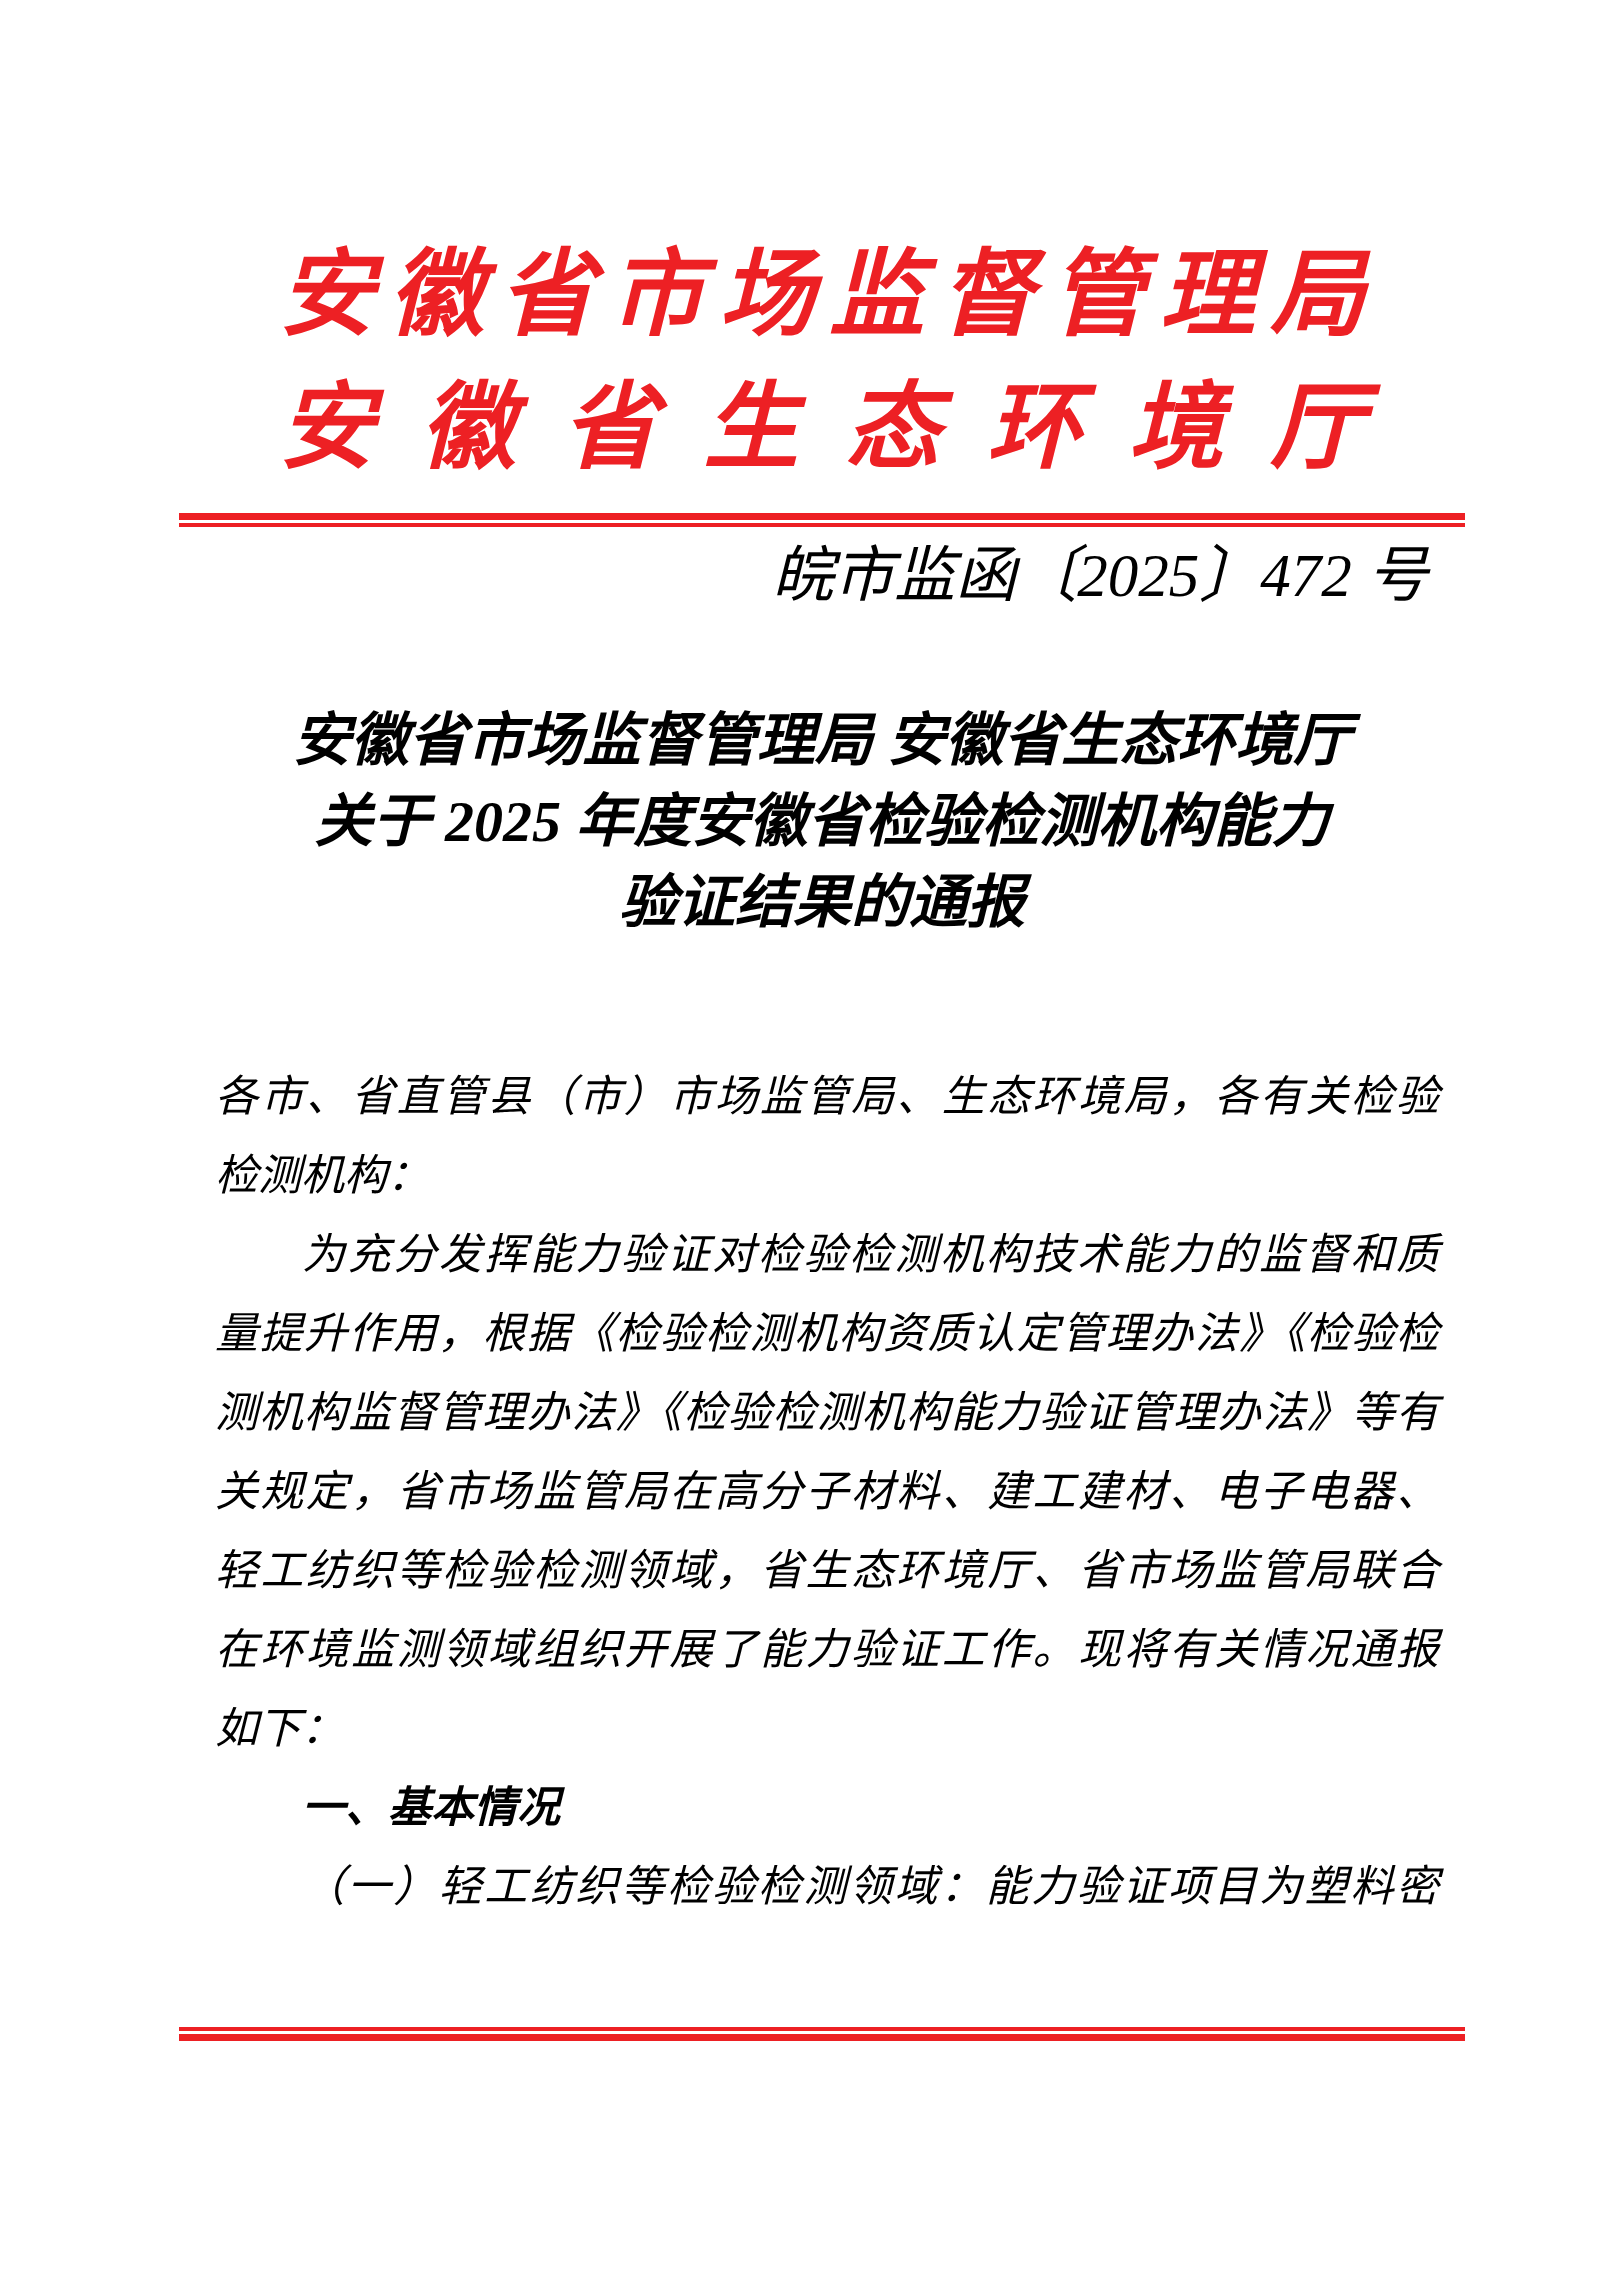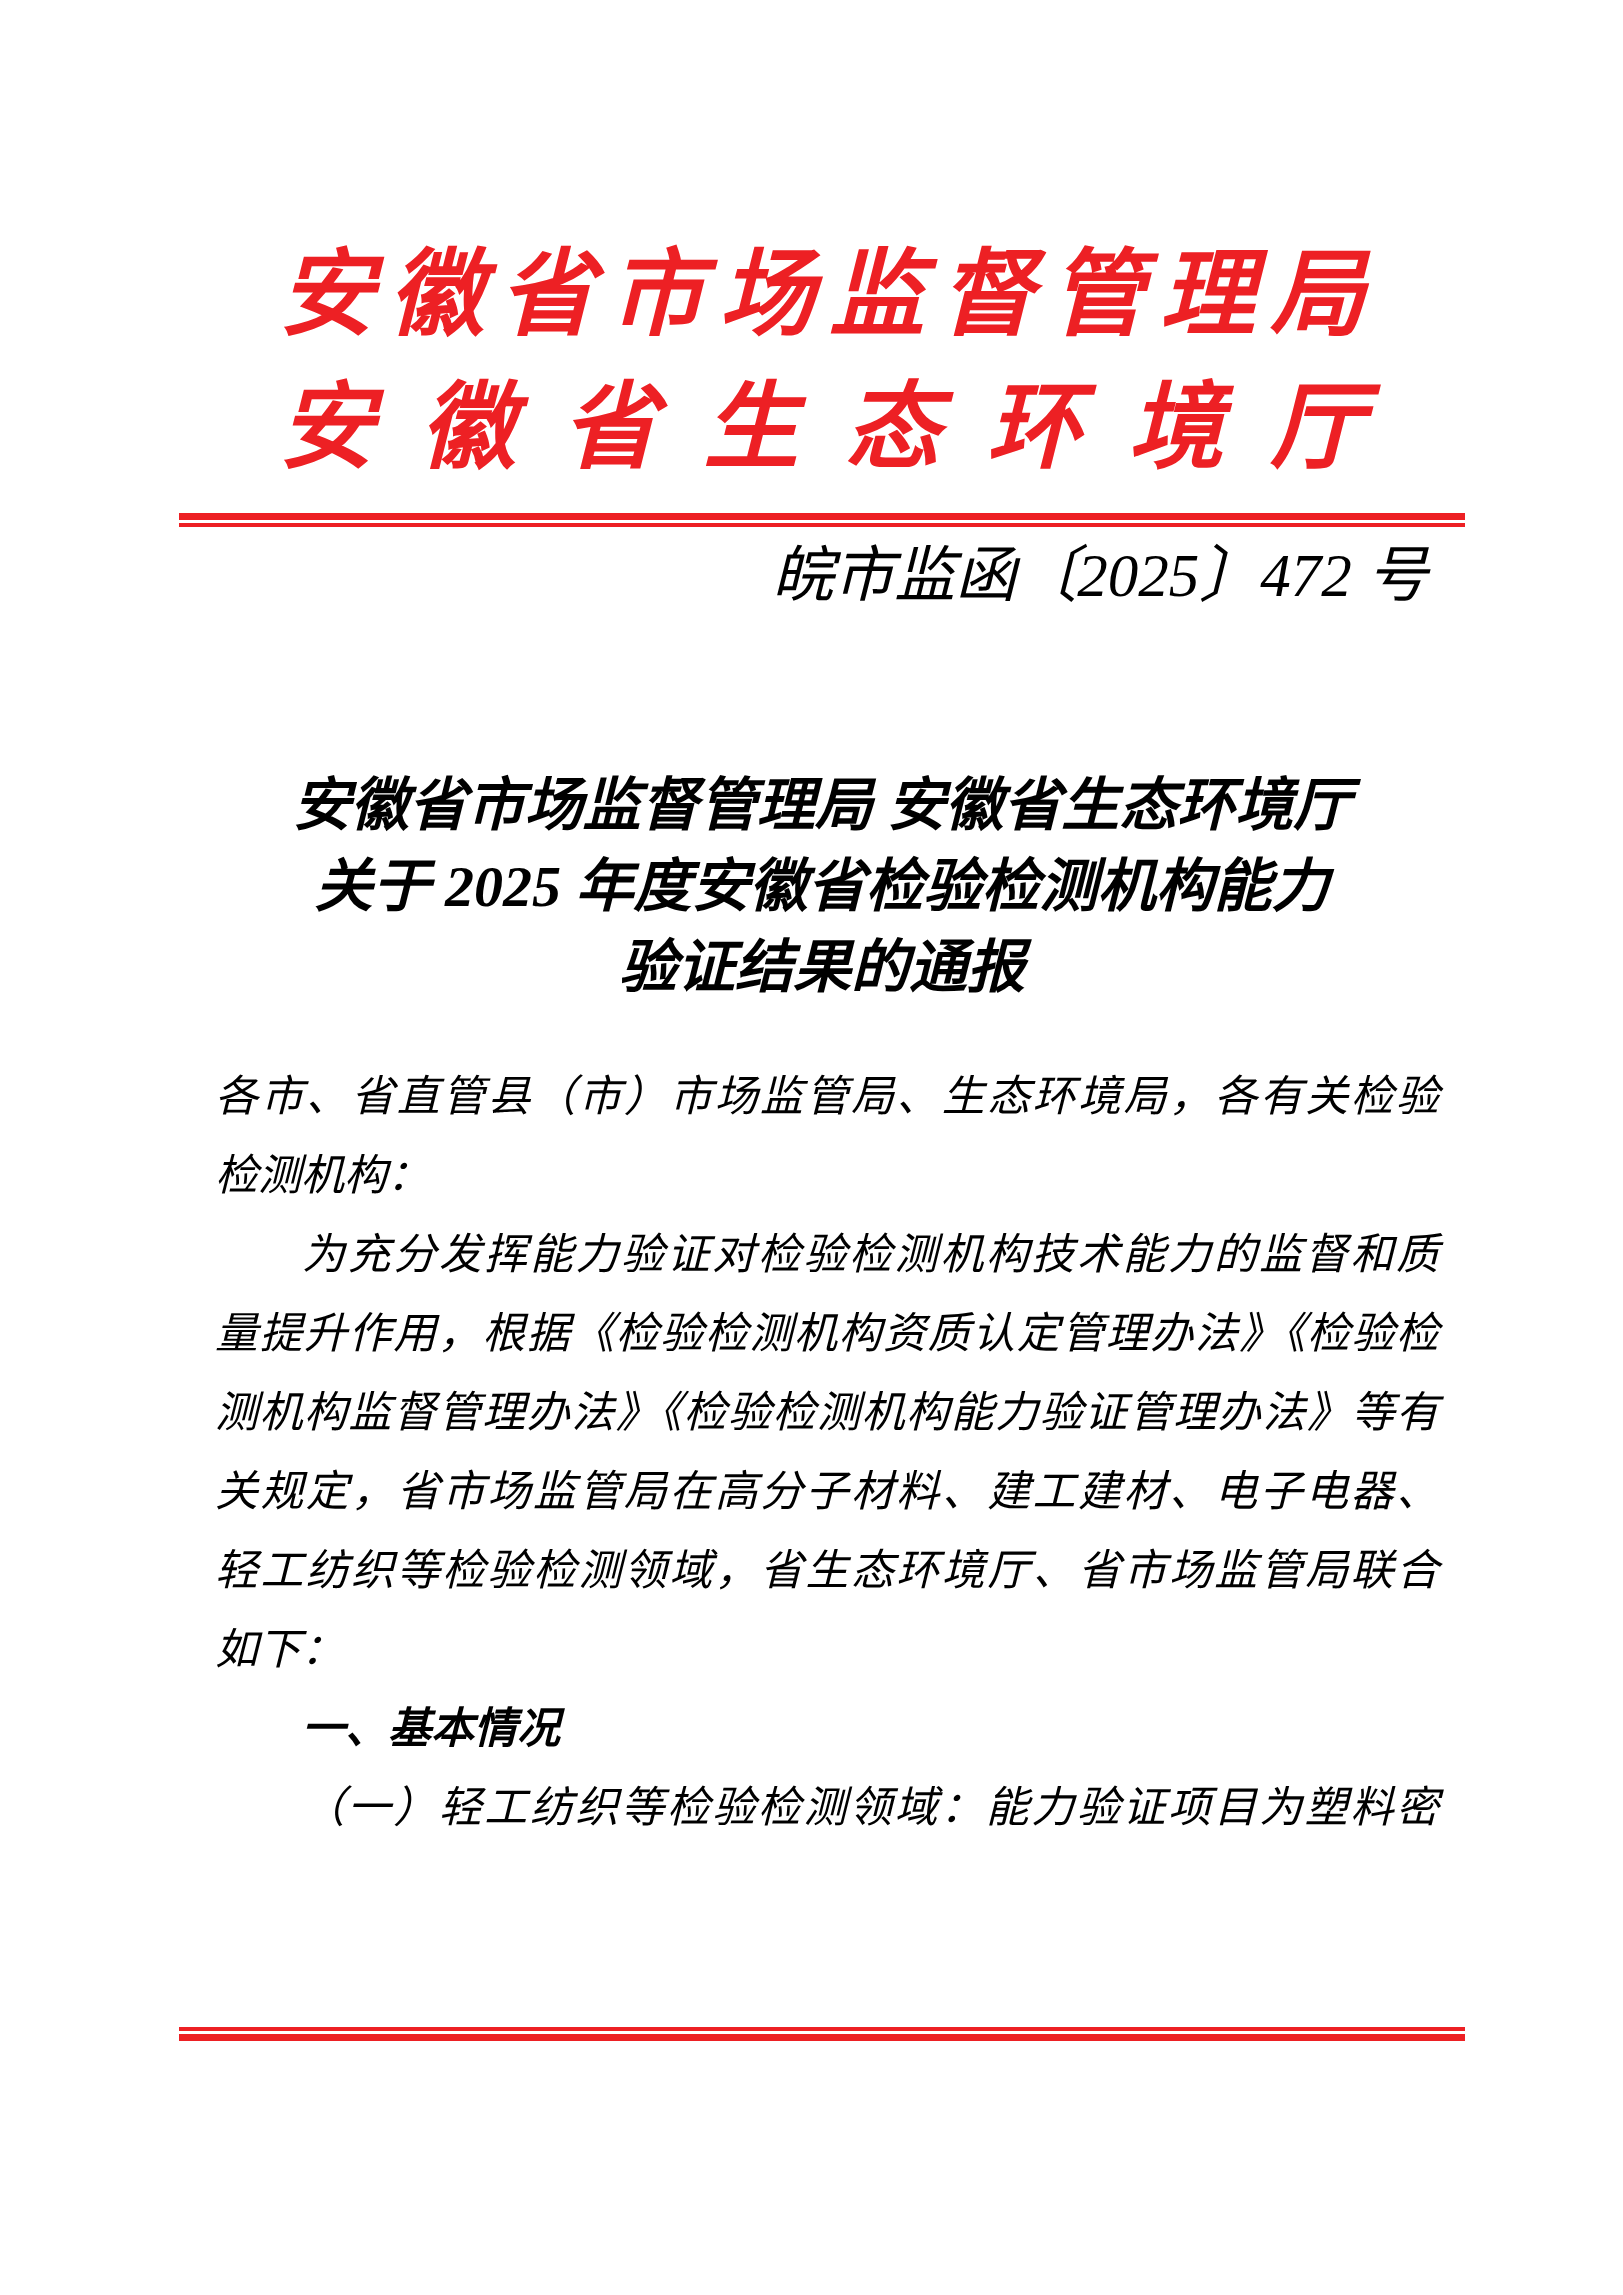--- a/index.html
+++ b/index.html
@@ -47,21 +47,21 @@
     width: 1286px;
     font-size: 61px;
     line-height: 61px;
     text-align: right;
     padding-right: 37px;
   }
   
   .doc-title {
     position: absolute;
     left: 179px;
-    top: 765px;
+    top: 700px;
     width: 1286px;
     text-align: center;
     font-weight: 700;
     font-size: 58px;
     line-height: 81px;
     font-family: "Liberation Serif", serif;
   }
   
   .doc-body {
     position: absolute;
@@ -108,20 +108,21 @@
   </div>
 
   <div class="doc-body">
     <div class="line fill">各市、省直管县（市）市场监管局、生态环境局，各有关检验</div>
     <div class="line">检测机构：</div>
     <div class="line fill indent">为充分发挥能力验证对检验检测机构技术能力的监督和质</div>
     <div class="line fill">量提升作用，根据《检验检测机构资质认定管理办法》《检验检</div>
     <div class="line fill">测机构监督管理办法》《检验检测机构能力验证管理办法》等有</div>
     <div class="line fill">关规定，省市场监管局在高分子材料、建工建材、电子电器、</div>
     <div class="line fill">轻工纺织等检验检测领域，省生态环境厅、省市场监管局联合</div>
+    <div class="line fill">在环境监测领域组织开展了能力验证工作。现将有关情况通报</div>
     <div class="line">如下：</div>
     <div class="line heading indent">一、基本情况</div>
     <div class="line fill indent">（一）轻工纺织等检验检测领域：能力验证项目为塑料密</div>
   </div>
 
   <div class="rules rules-bottom">
     <div class="bar-thin"></div>
     <div class="bar-gap"></div>
     <div class="bar-thick"></div>
   </div>

